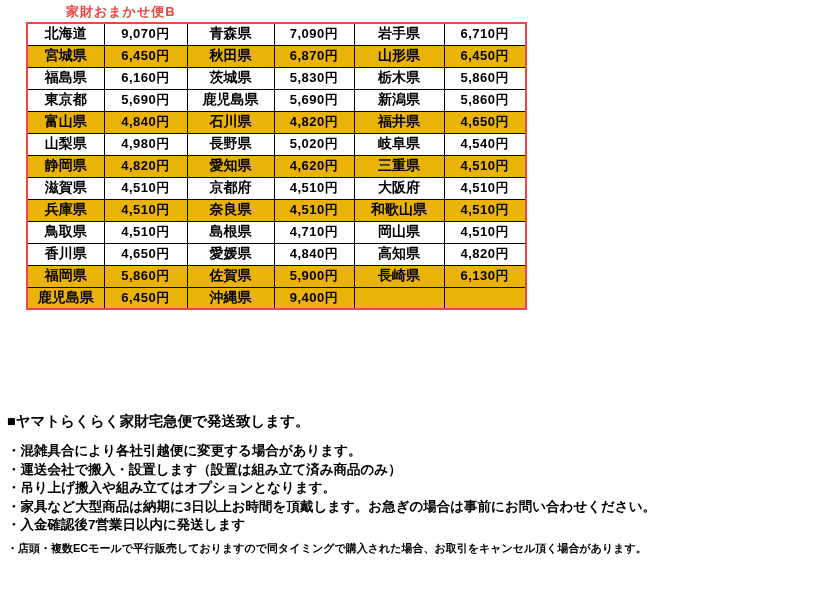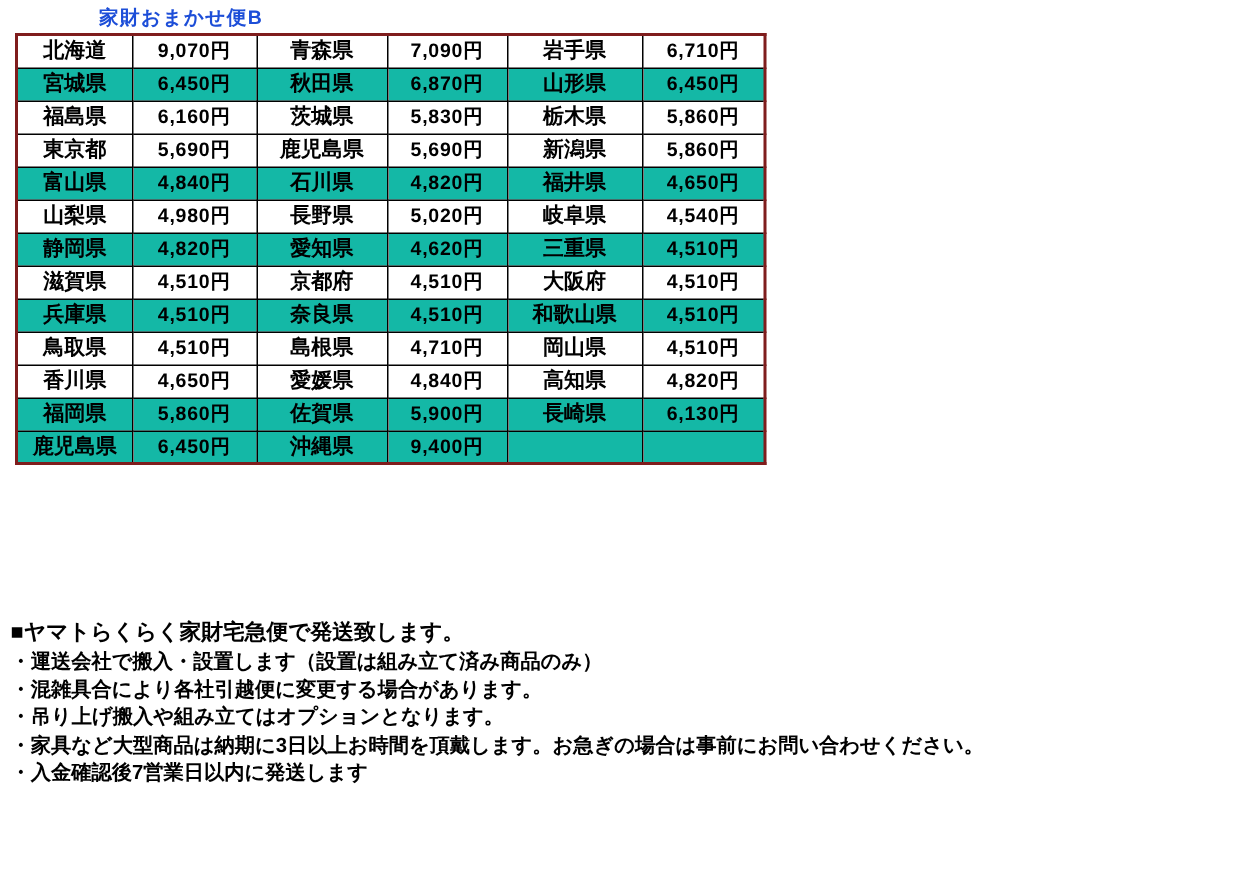--- a/index.html
+++ b/index.html
@@ -9,57 +9,57 @@
     font-family: "Liberation Sans", sans-serif;
     overflow: hidden;
   }
   body { position: relative; }
 
   .table-title {
     position: absolute;
     left: 66px; top: 3px;
     font-size: 13px;
     font-weight: bold;
-    color: #1d4ed8;
+    color: #ef4444;
     white-space: nowrap;
     letter-spacing: 1px;
   }
 
   table.fee-table {
     position: absolute;
-    left: 10px; top: 22px;
+    left: 26px; top: 22px;
     border-collapse: collapse;
     table-layout: fixed;
-    border: 2px solid #7f1d1d;
+    border: 2px solid #ef4444;
   }
   table.fee-table td {
     border: 1px solid #000000;
     height: 22px;
     text-align: center;
     vertical-align: middle;
     color: #000000;
     font-weight: bold;
     white-space: nowrap;
     overflow: hidden;
     padding: 0 2px;
   }
   table.fee-table td.pref  { font-size: 14px; }
   table.fee-table td.price { font-size: 13px; letter-spacing: 0.5px; }
-  table.fee-table tr.shade td { background: #14b8a6; }
+  table.fee-table tr.shade td { background: #eab308; }
 
   .notes {
     position: absolute;
     left: 7px; top: 412px;
     color: #000000;
   }
   .notes-heading {
     font-size: 14.5px;
     font-weight: bold;
     white-space: nowrap;
-    margin-bottom: 1px;
+    margin-bottom: 11px;
   }
   .notes-bullets div {
     font-size: 13.5px;
     font-weight: bold;
     line-height: 18.5px;
     white-space: nowrap;
   }
   .small-note {
     margin-top: 6px;
     font-size: 11px;
@@ -185,19 +185,20 @@
         <td class="price">9,400円</td>
         <td class="pref"></td>
         <td class="price"></td>
       </tr>
     </tbody>
 </table>
 
 <div class="notes">
   <div class="notes-heading">■ヤマトらくらく家財宅急便で発送致します。</div>
   <div class="notes-bullets">
+      <div>・混雑具合により各社引越便に変更する場合があります。</div>
       <div>・運送会社で搬入・設置します（設置は組み立て済み商品のみ）</div>
-      <div>・混雑具合により各社引越便に変更する場合があります。</div>
       <div>・吊り上げ搬入や組み立てはオプションとなります。</div>
       <div>・家具など大型商品は納期に3日以上お時間を頂戴します。お急ぎの場合は事前にお問い合わせください。</div>
       <div>・入金確認後7営業日以内に発送します</div>
     </div>
+  <div class="small-note">・店頭・複数ECモールで平行販売しておりますので同タイミングで購入された場合、お取引をキャンセル頂く場合があります。</div>
 </div>
 
 </body></html>

